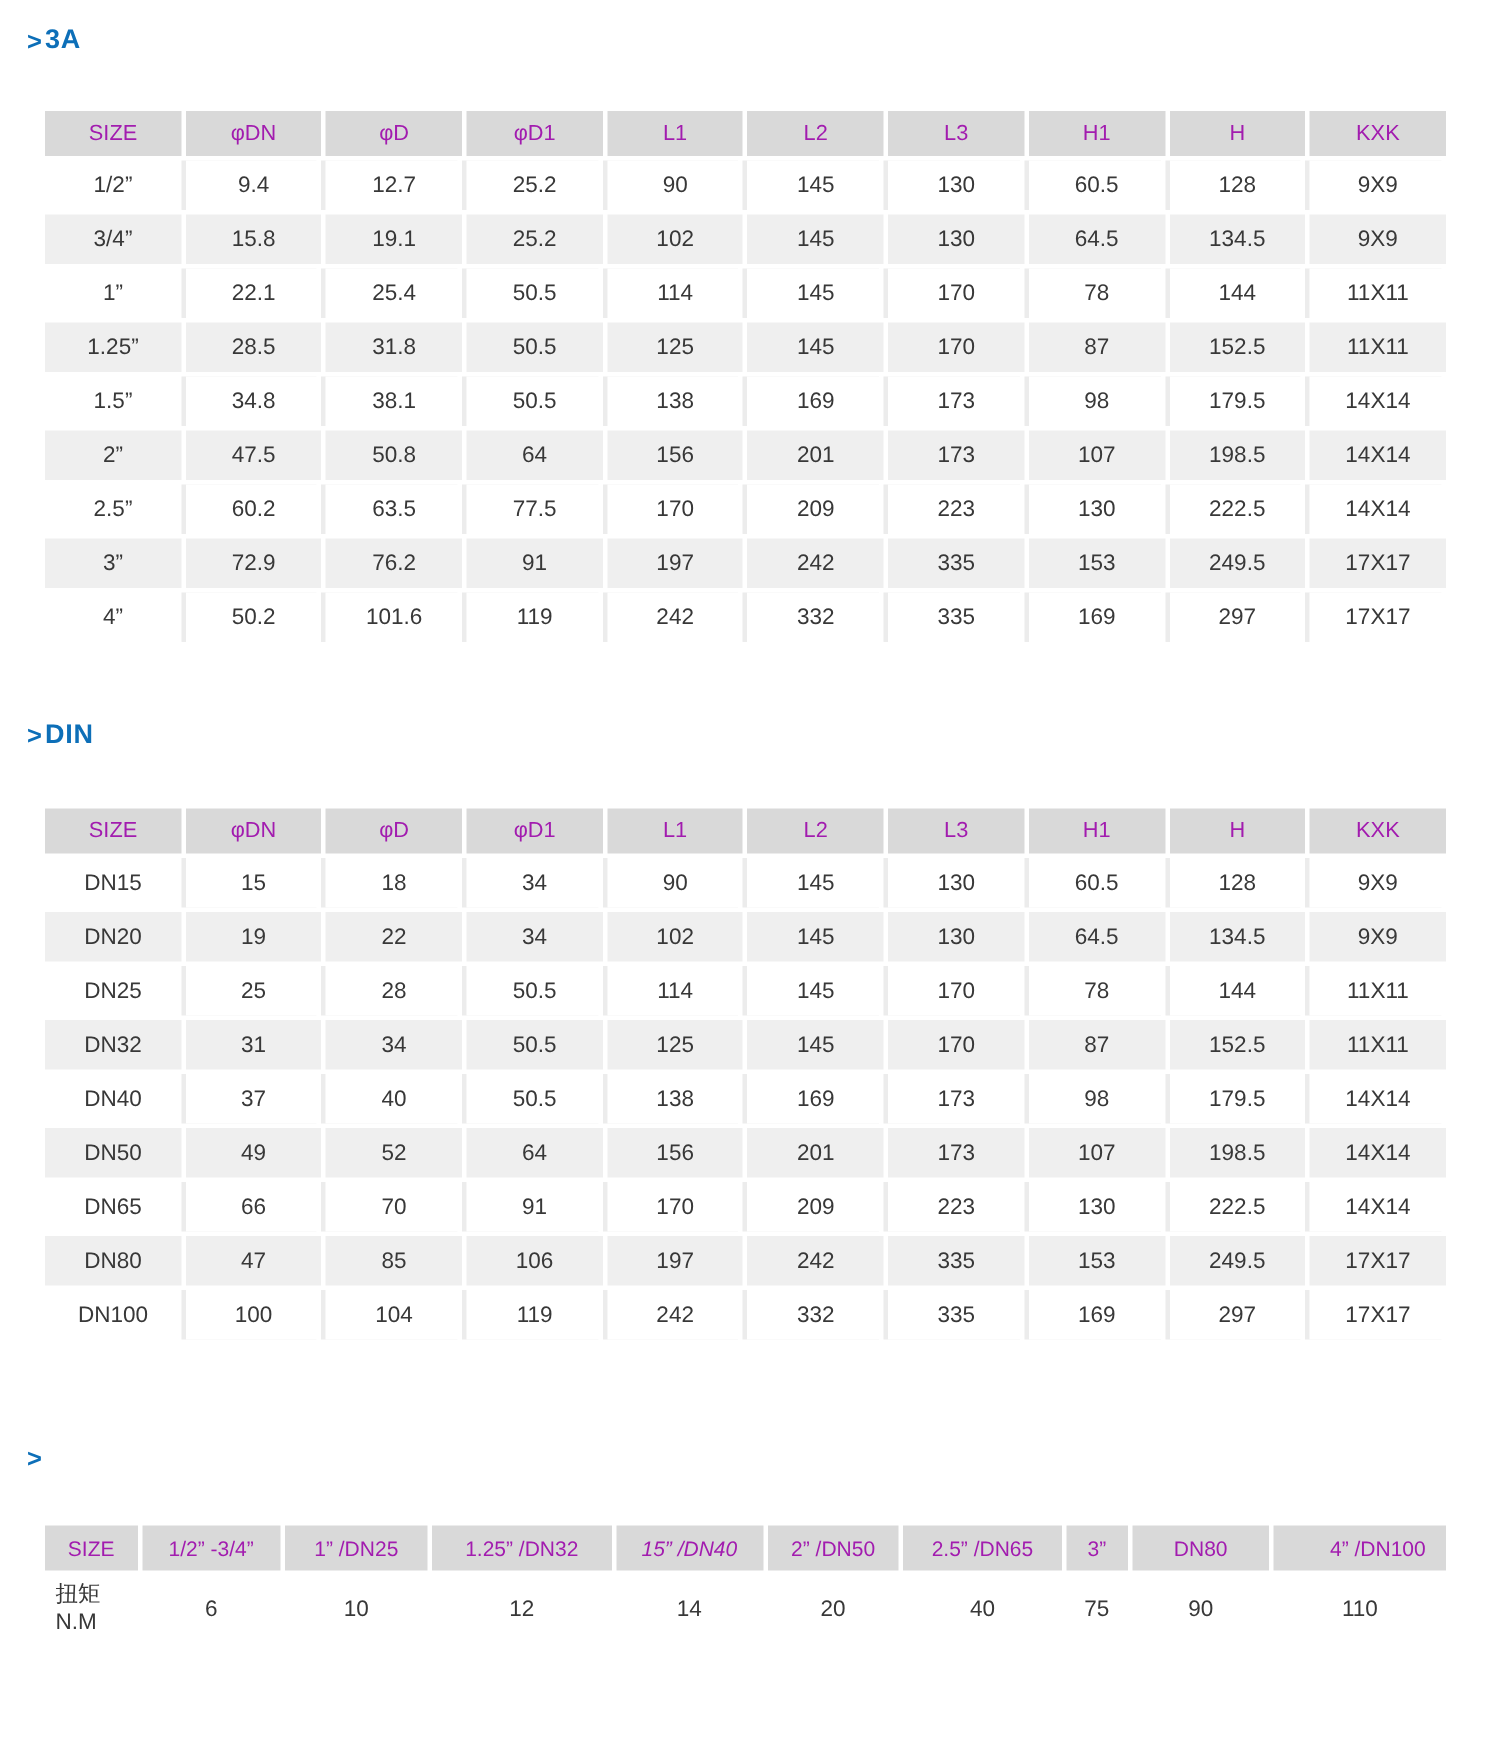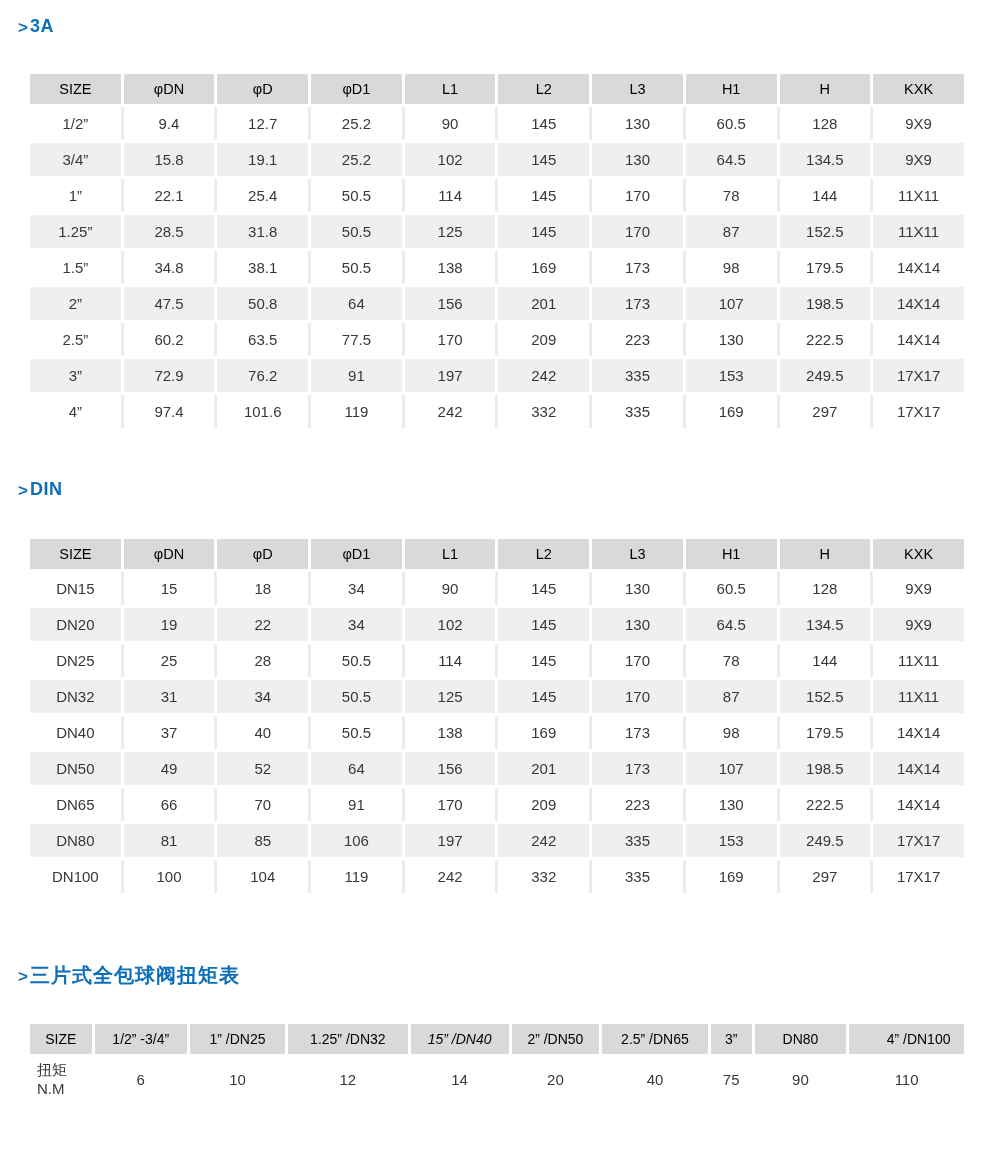--- a/index.html
+++ b/index.html
@@ -39,21 +39,21 @@
     width: 940px;
     table-layout: fixed;
     border-collapse: separate;
     border-spacing: 3px 3px;
     margin-left: -3px;
   }
   table.spec th, table.torque th {
     background: #d9d9d9;
     font-weight: normal;
     font-size: 14.5px;
-    color: #000000;
+    color: #a21caf;
     height: 30px;
     text-align: center;
     vertical-align: middle;
     overflow: hidden;
     white-space: nowrap;
   }
   table.spec td, table.torque td {
     font-size: 15px;
     color: #383838;
     height: 33px;
@@ -205,21 +205,21 @@
             <td>91</td>
             <td>197</td>
             <td>242</td>
             <td>335</td>
             <td>153</td>
             <td>249.5</td>
             <td>17X17</td>
           </tr>
           <tr>
             <td>4”</td>
-            <td>97.4</td>
+            <td>50.2</td>
             <td>101.6</td>
             <td>119</td>
             <td>242</td>
             <td>332</td>
             <td>335</td>
             <td>169</td>
             <td>297</td>
             <td>17X17</td>
           </tr>
         </tbody>
@@ -326,21 +326,21 @@
             <td>91</td>
             <td>170</td>
             <td>209</td>
             <td>223</td>
             <td>130</td>
             <td>222.5</td>
             <td>14X14</td>
           </tr>
           <tr>
             <td>DN80</td>
-            <td>81</td>
+            <td>47</td>
             <td>85</td>
             <td>106</td>
             <td>197</td>
             <td>242</td>
             <td>335</td>
             <td>153</td>
             <td>249.5</td>
             <td>17X17</td>
           </tr>
           <tr>
@@ -355,21 +355,20 @@
             <td>297</td>
             <td>17X17</td>
           </tr>
         </tbody>
       </table>
   </section>
 
   <section>
     <h2 class="sec-title title-tq">
       <span class="marker">&gt;</span>
-      <span class="t-cn">三片式全包球阀扭矩表</span>
     </h2>
     <table class="torque">
         <thead>
           <tr>
             <th>SIZE</th>
             <th>1/2” -3/4”</th>
             <th>1” /DN25</th>
             <th>1.25” /DN32</th>
             <th>15” /DN40</th>
             <th>2” /DN50</th>

